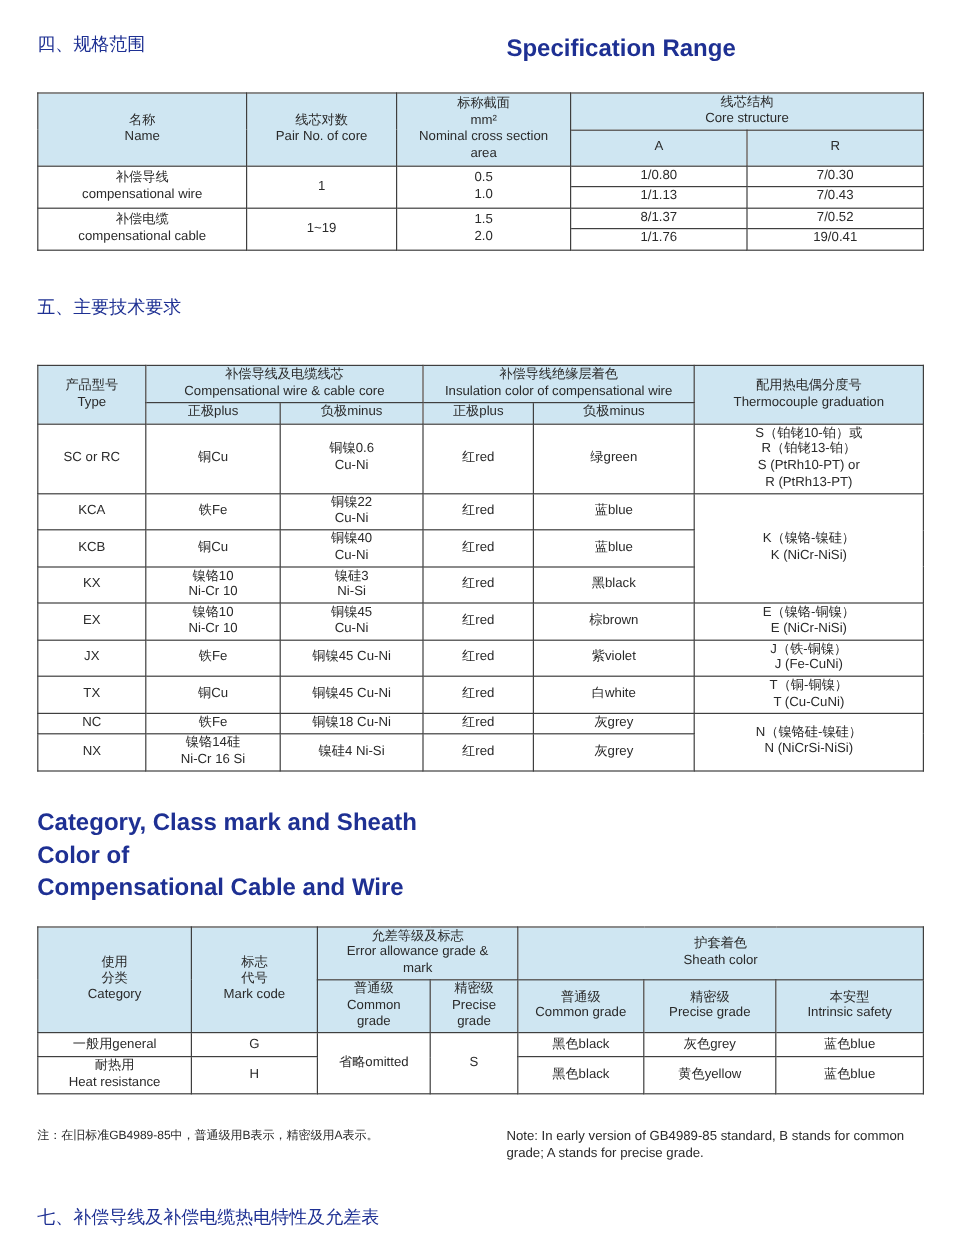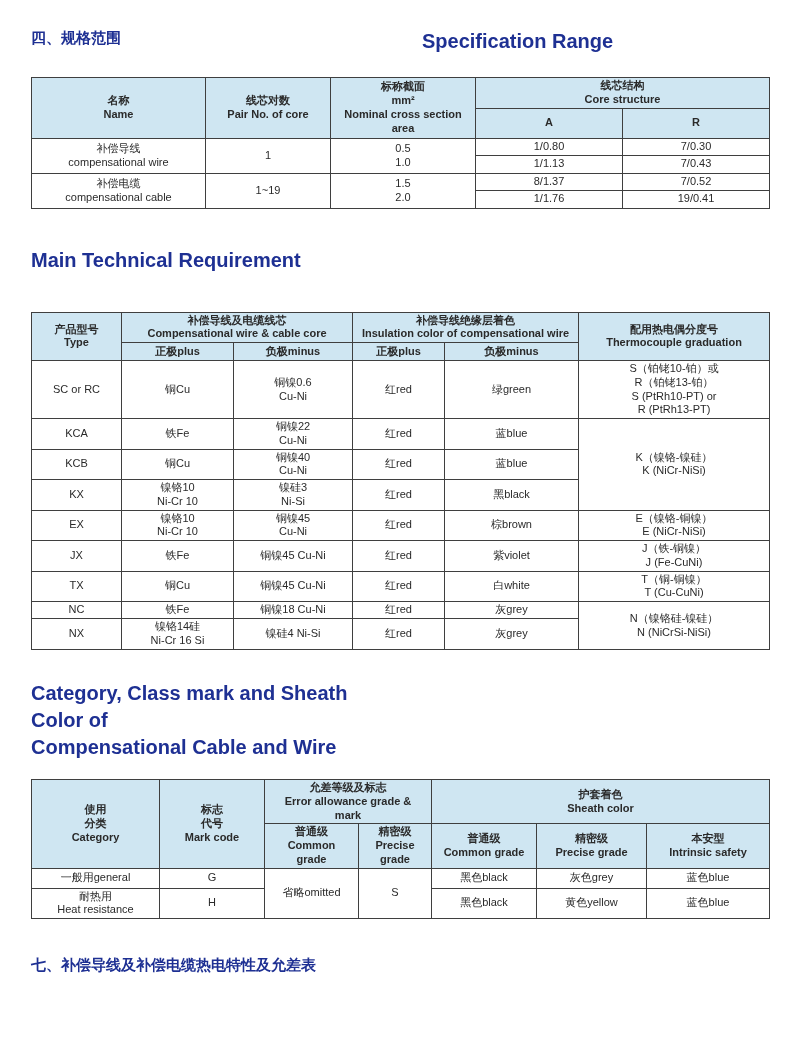--- a/index.html
+++ b/index.html
@@ -8,30 +8,30 @@
     --bd:#3f3f3f;
     --txt:#2a2a2a;
   }
   html,body{margin:0;padding:0;}
   body{
     width:800px;height:1048px;background:#ffffff;overflow:hidden;
     font-family:"Liberation Sans","DejaVu Sans",sans-serif;color:var(--txt);
   }
   .page{padding:28px 31px 0 31px;}
   .sec-head{display:flex;align-items:flex-start;}
-  .sec-head .zh{width:391px;flex:0 0 391px;font-weight:bold;color:var(--blue);font-size:15px;line-height:1.3;}
+  .sec-head .zh{width:391px;flex:0 0 391px;font-weight:normal;color:var(--blue);font-size:15px;line-height:1.3;}
   .sec-head .en{width:347px;flex:0 0 347px;font-weight:bold;color:var(--blue);font-size:20px;line-height:1.35;white-space:pre-line;}
   .en.justified{word-spacing:8px;letter-spacing:0.3px;}
   table{border-collapse:collapse;table-layout:fixed;width:738px;}
   td{
     border:1px solid var(--bd);text-align:center;vertical-align:middle;
     font-size:11px;line-height:1.25;white-space:pre-line;padding:1px 2px;
     overflow:hidden;
   }
-  .hd{background:var(--hdr);font-weight:bold;}
+  .hd{background:var(--hdr);}
   .t1{margin-top:22px;}
   .t2{margin-top:38px;}
   .t3{margin-top:18px;}
   .mt-s5{margin-top:38px;}
   .mt-s6{margin-top:30px;}
   .mt-s7{margin-top:36px;flex-direction:column;}
   .note-row{display:flex;align-items:flex-start;margin-top:28px;}
   .note-row .zh{width:391px;flex:0 0 391px;font-size:10px;line-height:1.4;color:var(--txt);}
   .note-row .en{width:347px;flex:0 0 347px;font-size:11px;line-height:1.35;white-space:pre-line;color:var(--txt);}
 </style>
@@ -93,21 +93,21 @@
         <td>7/0.52</td>
       </tr>
       <tr style="height:18px">
         <td>1/1.76</td>
         <td>19/0.41</td>
       </tr>
     </tbody>
   </table>
 
   <div class="sec-head mt-s5">
-    <div class="en">Main Technical Requirement</div>
+    <div class="zh">五、主要技术要求</div>
   </div>
 
   <table class="t2">
     <colgroup>
       <col style="width:90px">
         <col style="width:112px">
         <col style="width:119px">
       <col style="width:92px">
         <col style="width:134px">
         <col style="width:191px">
@@ -273,18 +273,23 @@
         <td>耐热用
 Heat resistance</td>
         <td>H</td>
         <td>黑色black</td>
         <td>黄色yellow</td>
         <td>蓝色blue</td>
       </tr>
     </tbody>
   </table>
 
+  <div class="note-row">
+    <div class="zh">注：在旧标准GB4989-85中，普通级用B表示，精密级用A表示。</div>
+    <div class="en">Note: In early version of GB4989-85 standard, B stands for common
+grade; A stands for precise grade.</div>
+  </div>
 
   <div class="sec-head mt-s7">
     <div class="zh">七、补偿导线及补偿电缆热电特性及允差表</div>
   </div>
 
 </div>
 
 </body></html>

